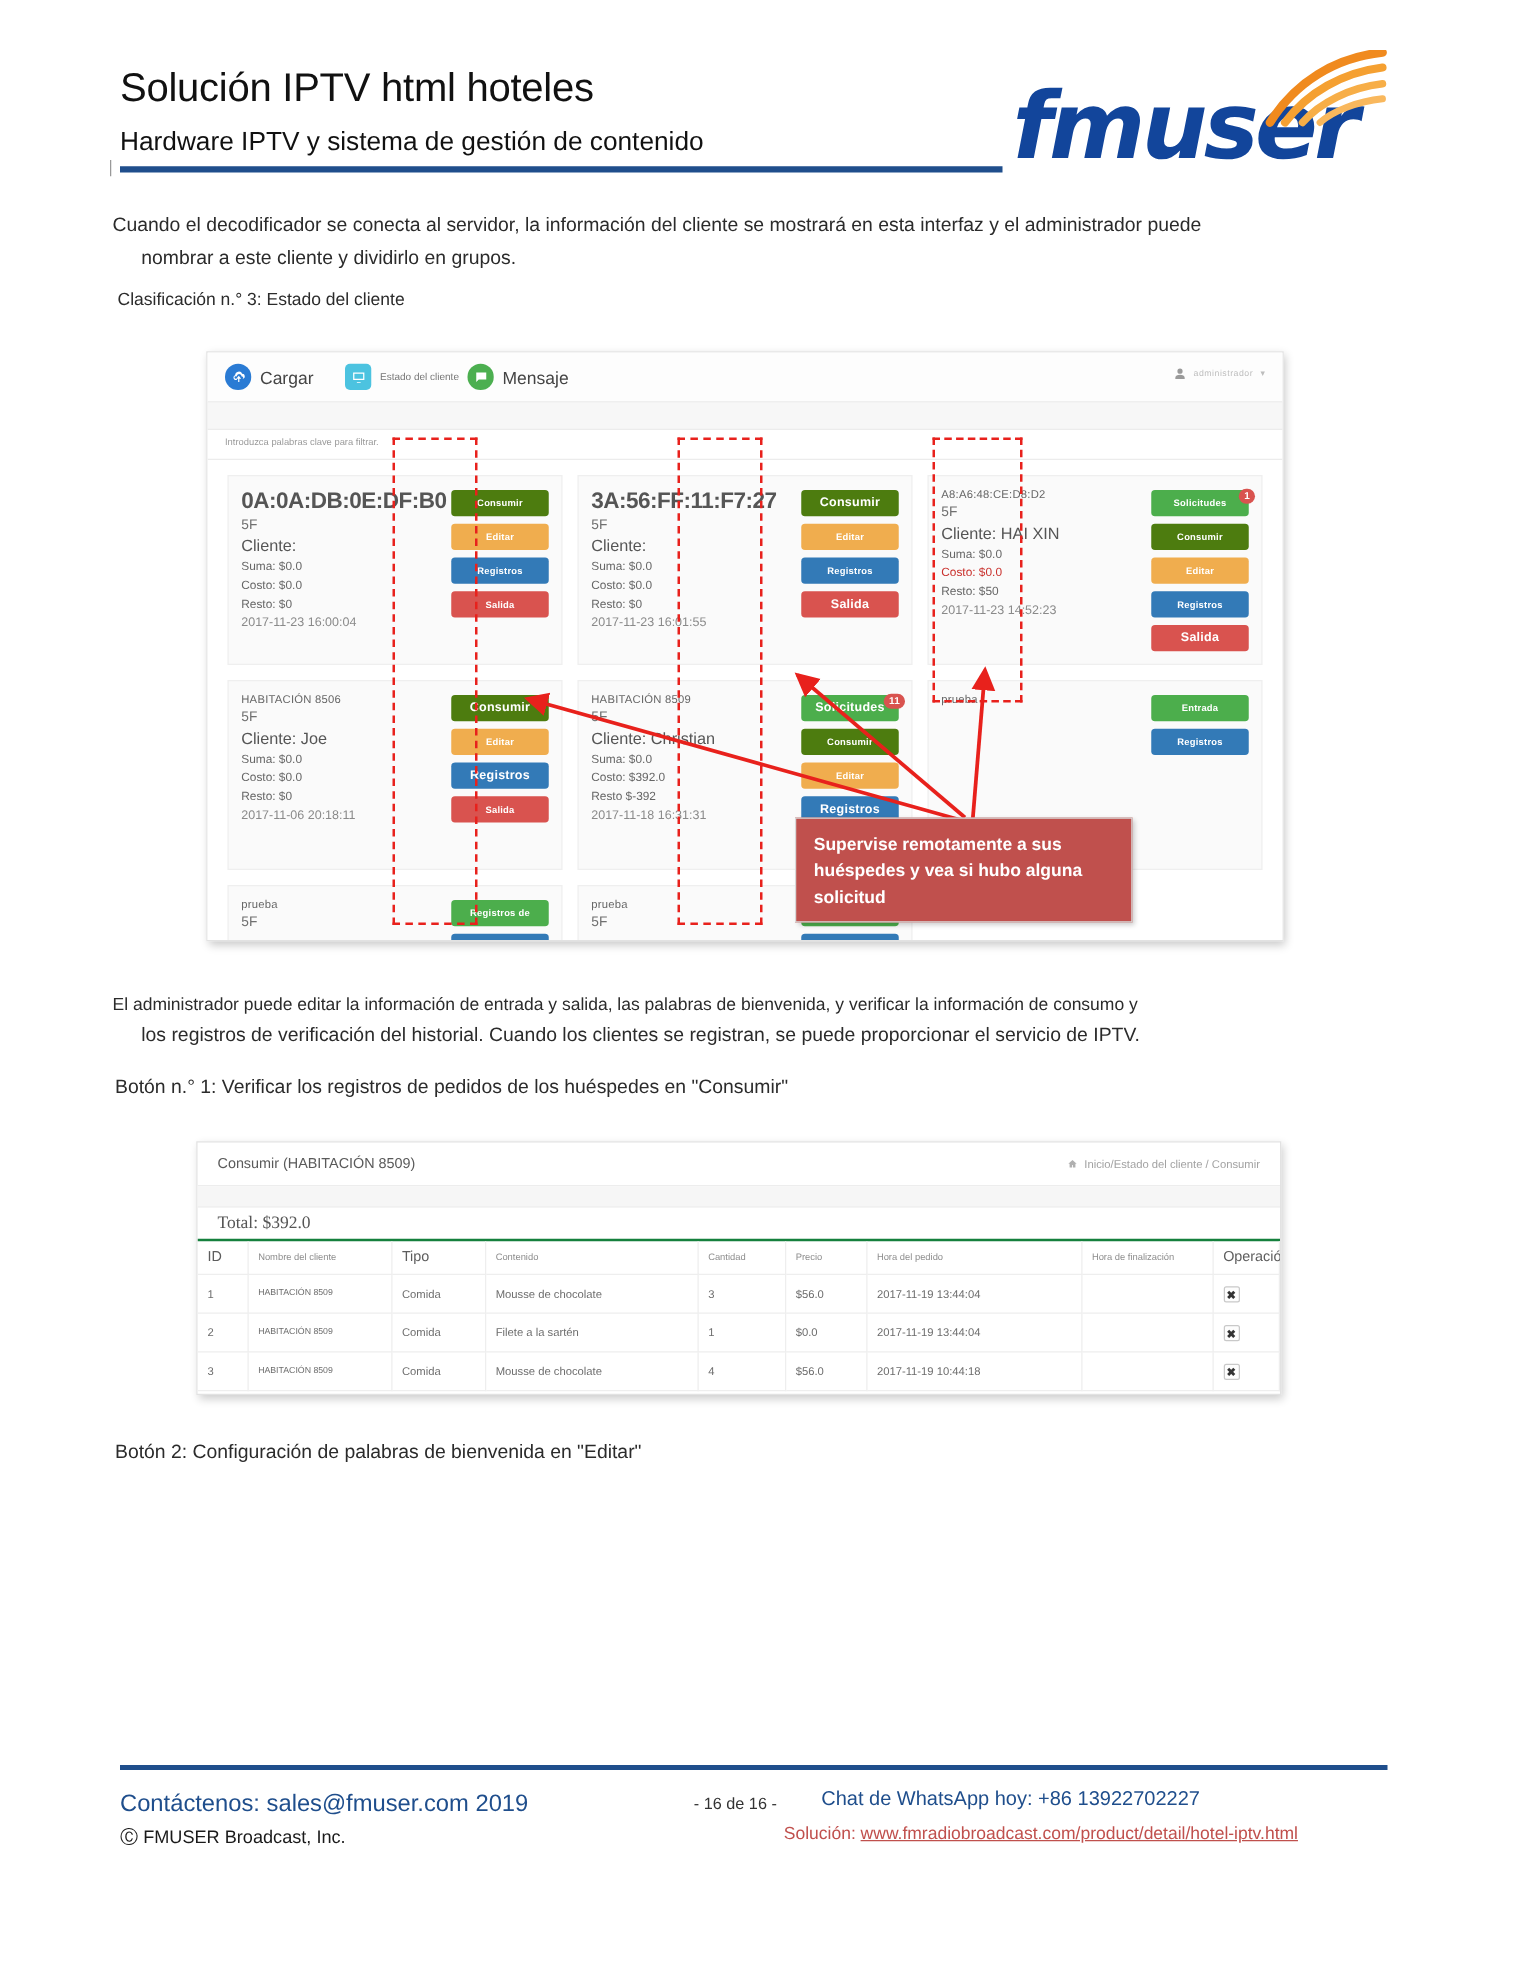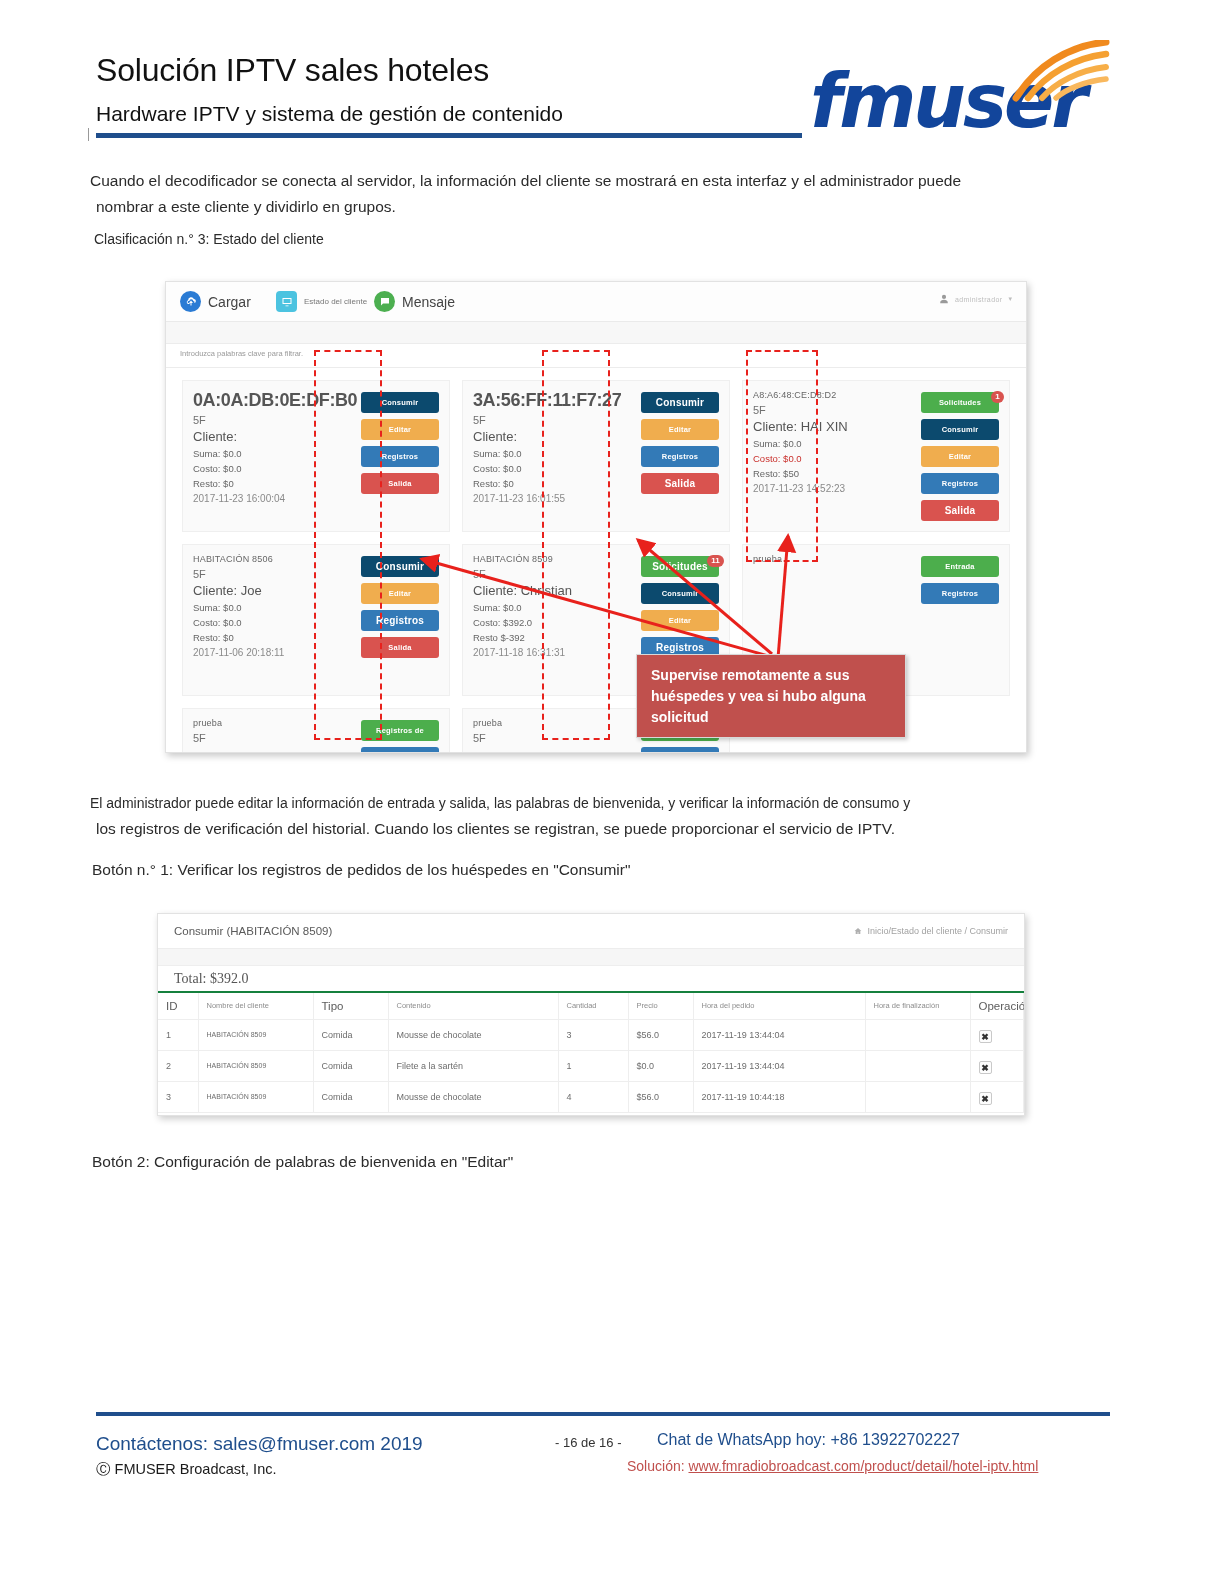--- a/index.html
+++ b/index.html
@@ -38,21 +38,21 @@
     font-style:italic; font-weight:bold; font-size:74px;
     color:#12459b; letter-spacing:-3px;
   }
   .logo-arcs { position:absolute; left:196px; top:-2px; width:105px; height:62px; }
 
   
   .para {
     position:absolute;
     font-size:15.5px; line-height:26px; color:#2b2b2b;
   }
-  .para .l2 { padding-left:6px; }
+  .para .l2 { padding-left:6px;margin-left:17px; }
   .small-note {
     position:absolute; font-size:14px; color:#2b2b2b;
   }
 
   
   .shot1 {
     position:absolute; left:165px; top:281px; width:862px; height:472px;
     background:#ffffff;
     border:1px solid #e2e2e2;
     box-shadow:2px 3px 7px rgba(0,0,0,.22);
@@ -124,21 +124,21 @@
   .ts { font-size:10px; color:#8a8a8a; margin-top:2px; }
 
   .btn {
     height:21px; border-radius:3px; color:#fff;
     display:flex; align-items:center; justify-content:center;
     font-size:9px; font-weight:bold; letter-spacing:.2px;
     position:relative; white-space:nowrap;
   }
   .btn.tiny { font-size:7.5px; }
   .btn.mid  { font-size:10px; }
-  .btn-info    { background:#0c4a6e; }
+  .btn-info    { background:#4d7c0f; }
   .btn-warn    { background:#f0ad4e; }
   .btn-primary { background:#337ab7; }
   .btn-danger  { background:#d9534f; }
   .btn-success { background:#4cae4c; }
   .badge {
     position:absolute; right:-5px; top:-1px;
     background:#d9534f; color:#fff; border-radius:9px;
     font-size:8px; padding:1px 4px; line-height:1.2; font-weight:bold;
   }
   
@@ -203,21 +203,21 @@
   .f-page { position:absolute; left:555px; top:10px; font-size:13px; color:#333; }
   .f-wa   { position:absolute; left:657px; top:6px; font-size:16px; color:#1f4e8c; }
   .f-url  { position:absolute; left:627px; top:33px; font-size:14px; color:#c0504d; }
   .f-url u { text-decoration:underline; }
 </style>
 </head>
 <body>
 
 <div class="page-header">
   <div class="header-rule-tail"></div>
-  <div class="doc-title">Solución IPTV sales hoteles</div>
+  <div class="doc-title">Solución IPTV html hoteles</div>
   <div class="doc-subtitle">Hardware IPTV y sistema de gestión de contenido</div>
   <div class="header-rule"></div>
 
   <div class="logo">
     <div class="logo-text">fmuser</div>
     <svg class="logo-arcs" viewBox="0 0 105 62">
       <path d="M10 58 C 30 26, 62 6, 100 2" stroke="#f08a1e" stroke-width="7" fill="none" stroke-linecap="round"></path>
       <path d="M22 58 C 40 34, 68 18, 100 14" stroke="#f5a031" stroke-width="6.5" fill="none" stroke-linecap="round"></path>
       <path d="M36 58 C 50 42, 74 30, 100 27" stroke="#f7ae47" stroke-width="6" fill="none" stroke-linecap="round"></path>
       <path d="M50 58 C 60 49, 80 41, 100 39" stroke="#f9b85d" stroke-width="5.5" fill="none" stroke-linecap="round"></path>

